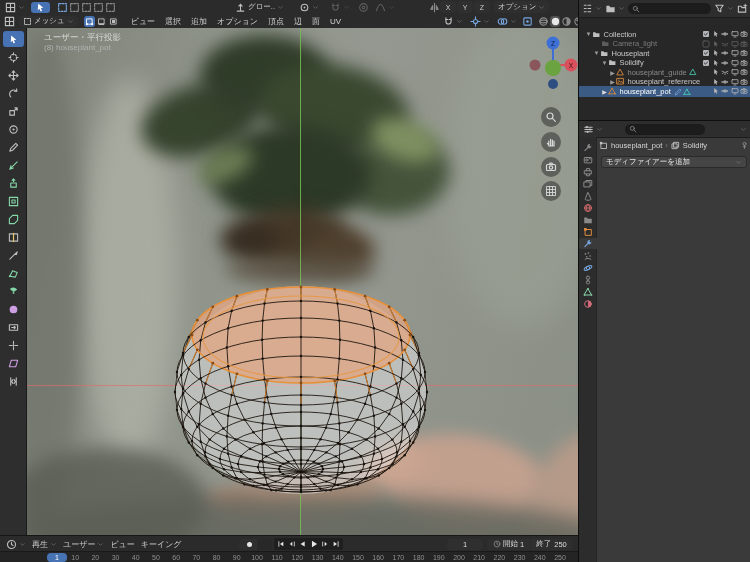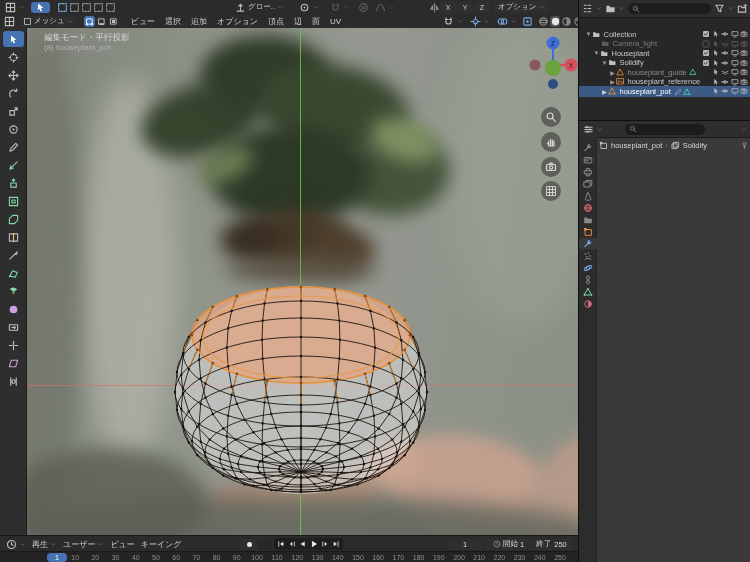--- a/index.html
+++ b/index.html
@@ -789,21 +789,21 @@
         <circle cx="261.1" cy="448.3" r="1.2" fill="#17110d"></circle>
         <circle cx="267.2" cy="449.6" r="1.2" fill="#17110d"></circle>
         <circle cx="274.0" cy="450.0" r="1.2" fill="#17110d"></circle>
         <circle cx="280.8" cy="449.6" r="1.2" fill="#17110d"></circle>
         <circle cx="286.9" cy="448.3" r="1.2" fill="#17110d"></circle>
         <circle cx="291.8" cy="446.3" r="1.2" fill="#17110d"></circle>
         <circle cx="294.9" cy="443.8" r="1.2" fill="#17110d"></circle>
         <circle cx="274" cy="444" r="1.4" fill="#17110d"></circle>
       </svg>
 
-    <div class="abs" style="left:17px;top:4px;font-size:8.5px;color:#dadada;">編集モード・平行投影</div>
+    <div class="abs" style="left:17px;top:4px;font-size:8.5px;color:#dadada;">ユーザー・平行投影</div>
     <div class="abs" style="left:17px;top:15px;font-size:8px;color:#b2b2b2;">(8) houseplant_pot</div>
 
     <svg class="gz" style="left:498px;top:5px;" width="58" height="62">
       <line x1="28" y1="16" x2="28" y2="32" stroke="#3d6fd6" stroke-width="2"></line>
       <line x1="34" y1="32" x2="42" y2="32" stroke="#d94f5c" stroke-width="2"></line>
       <circle cx="10" cy="32" r="5.5" fill="#8a565c"></circle>
       <circle cx="28" cy="51" r="5" fill="#2e4d80"></circle>
       <circle cx="46" cy="32" r="6.5" fill="#d94f5c"></circle>
       <text x="46" y="34.5" font-size="6.5" fill="#3a1518" text-anchor="middle">X</text>
       <circle cx="28" cy="10" r="6.5" fill="#3d6fd6"></circle>
@@ -1358,20 +1358,28 @@
           </span>
         <span>Solidify</span>
         <span class="ic c-dim" style="margin-left:auto;width:9px;height:9px;">
             <svg viewBox="0 0 12 12">
               <circle cx="6" cy="3.8" r="2" stroke="currentColor" fill="none" stroke-width="1.2" stroke-linecap="round" stroke-linejoin="round"></circle>
               <path d="M6 5.8V10M4.5 7.5h3" stroke="currentColor" fill="none" stroke-width="1.2" stroke-linecap="round" stroke-linejoin="round"></path>
             </svg>
           </span>
       </div>
 
+      <div class="row" style="position:absolute;left:22px;top:35px;width:146px;height:12px;background:#454545;border:1px solid #2a2a2a;border-radius:3px;box-sizing:border-box;padding:0 4px;font-size:7.5px;color:#e5e5e5;">
+        <span>モディファイアーを追加</span>
+        <span class="ic chev c-dim" style="margin-left:auto;">
+            <svg viewBox="0 0 12 12">
+              <path d="M3 4.5l3 3 3-3" stroke="currentColor" fill="none" stroke-width="1.2" stroke-linecap="round" stroke-linejoin="round"></path>
+            </svg>
+          </span>
+      </div>
 
     </div>
   </div>
 
   <div class="tl">
     <span class="flat" style="margin-left:3px;">
       <span class="ic c-gray">
           <svg viewBox="0 0 12 12">
             <circle cx="6" cy="6" r="4.4" stroke="currentColor" fill="none" stroke-width="1.2" stroke-linecap="round" stroke-linejoin="round"></circle>
             <path d="M6 3.6V6l1.7 1" stroke="currentColor" fill="none" stroke-width="1.2" stroke-linecap="round" stroke-linejoin="round"></path>

